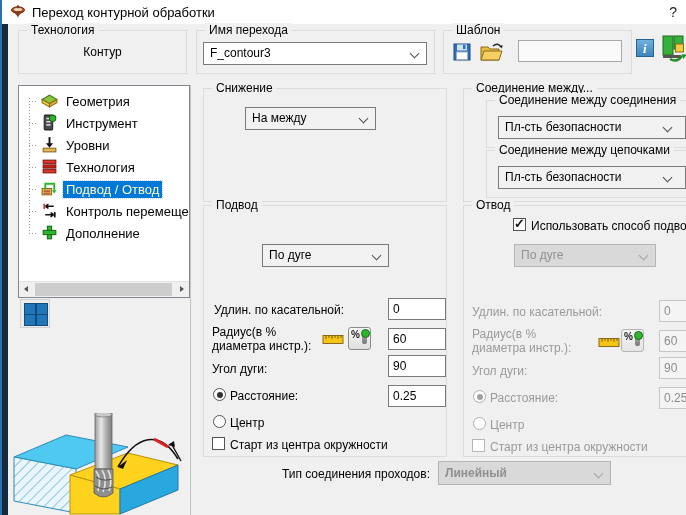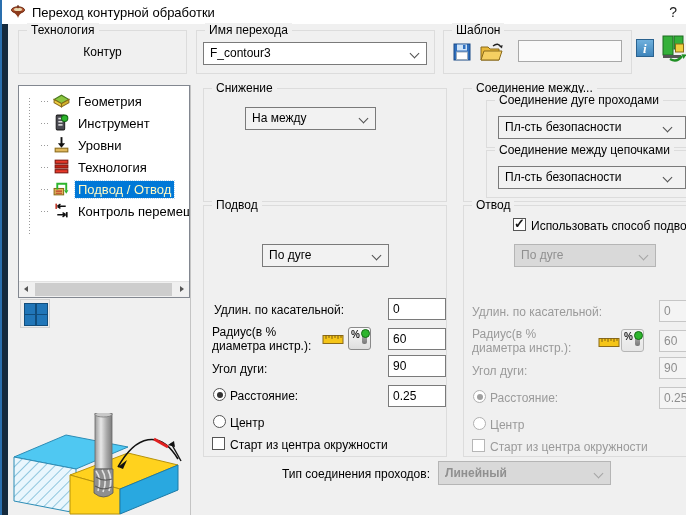--- a/index.html
+++ b/index.html
@@ -35,21 +35,21 @@
   .radio.checked::after{content:'';position:absolute;left:2.5px;top:2.5px;width:6px;height:6px;border-radius:50%;background:#333;}
   .radio.dis{border-color:#b0b0b0;}
   .radio.dis.checked::after{background:#a0a0a0;}
   .cbx{position:absolute;width:13px;height:13px;box-sizing:border-box;border:1px solid #555;background:#fff;}
   .cbx.checked::after{content:'\2713';position:absolute;left:0px;top:-3px;font-size:13px;font-weight:bold;color:#1a1a1a;}
   .cbx.dis{border-color:#b6b6b6;}
 
   .tree{position:absolute;left:18px;top:85px;width:172px;height:213px;background:#fff;border:1px solid #828790;box-sizing:border-box;overflow:hidden;}
   .tree-guide{position:absolute;left:10px;top:12px;width:1px;height:138px;
               background:repeating-linear-gradient(to bottom,#9a9a9a 0 1px,transparent 1px 3px);}
-  .trow{position:absolute;left:0;width:170px;height:22px;cursor:pointer;margin-left:12px;}
+  .trow{position:absolute;left:0;width:170px;height:22px;cursor:pointer;}
   .trow .stub{position:absolute;left:10px;top:11px;width:9px;height:1px;
               background:repeating-linear-gradient(to right,#9a9a9a 0 1px,transparent 1px 3px);}
   .trow .ticon{position:absolute;left:21px;top:2px;width:19px;height:17px;}
   .trow .tlabel{position:absolute;left:44px;top:3px;font-size:13px;padding:1px 3px;white-space:nowrap;}
   .trow.sel .tlabel{background:#0078d7;color:#fef9c3;outline:1px dotted #b8d8f0;}
   .hscroll{position:absolute;left:0;bottom:0;width:170px;height:15px;background:#f0f0f0;border-top:1px solid #e3e3e3;}
   .sb-btn{position:absolute;top:0;width:15px;height:15px;}
   .sb-thumb{position:absolute;left:16px;top:1px;width:137px;height:13px;background:#cdcdcd;}
   .tri{position:absolute;top:4px;width:0;height:0;border-top:3.5px solid transparent;border-bottom:3.5px solid transparent;}
   .tri.l{left:5px;border-right:4.5px solid #555;}
@@ -195,20 +195,30 @@
       <span class="stub"></span>
       <svg class="ticon" viewBox="0 0 18 16">
         <path d="M13 4 h-8 M5 4 l3 -2 M5 4 l3 2" stroke="#111" stroke-width="1.4" fill="none"></path>
         <path d="M4 1.5 v5" stroke="#c0392b" stroke-width="1.6"></path>
         <path d="M5 12 h8 M13 12 l-3 -2 M13 12 l-3 2" stroke="#111" stroke-width="1.4" fill="none"></path>
         <path d="M14 9.5 v5" stroke="#111" stroke-width="1.6"></path>
       </svg>
       <span class="tlabel">Контроль перемеще</span>
     </div>
 
+    <div class="trow" style="top:136px;">
+      <span class="stub"></span>
+      <svg class="ticon" viewBox="0 0 18 16">
+        <g fill="#2db52d" stroke="#156b15">
+          <rect x="7" y="2" width="4" height="12"></rect>
+          <rect x="3" y="6" width="12" height="4"></rect>
+        </g>
+      </svg>
+      <span class="tlabel">Дополнение</span>
+    </div>
 
     <div class="hscroll">
       <span class="sb-btn" style="left:0;">
           <i class="tri l"></i>
         </span>
       <span class="sb-thumb"></span>
       <span class="sb-btn" style="right:0;">
           <i class="tri r"></i>
         </span>
     </div>
@@ -262,21 +272,21 @@
   </div>
   <div class="combo" style="left:245px;top:107px;width:131px;">
     <span>На между</span>
     <i class="chev"></i>
   </div>
 
   <div class="gb" style="left:463px;top:88px;width:222px;height:112px;">
     <span class="gb-label">Соединение между...</span>
   </div>
   <div class="gb" style="left:486px;top:100px;width:199px;height:46px;">
-    <span class="gb-label">Соединение дуге проходами</span>
+    <span class="gb-label">Соединение между соединения</span>
   </div>
   <div class="combo" style="left:498px;top:116px;width:188px;">
     <span>Пл-сть безопасности</span>
     <i class="chev" style="right:14px;"></i>
   </div>
   <div class="gb" style="left:486px;top:150px;width:199px;height:46px;">
     <span class="gb-label">Соединение между цепочками</span>
   </div>
   <div class="combo" style="left:498px;top:166px;width:188px;">
     <span>Пл-сть безопасности</span>

